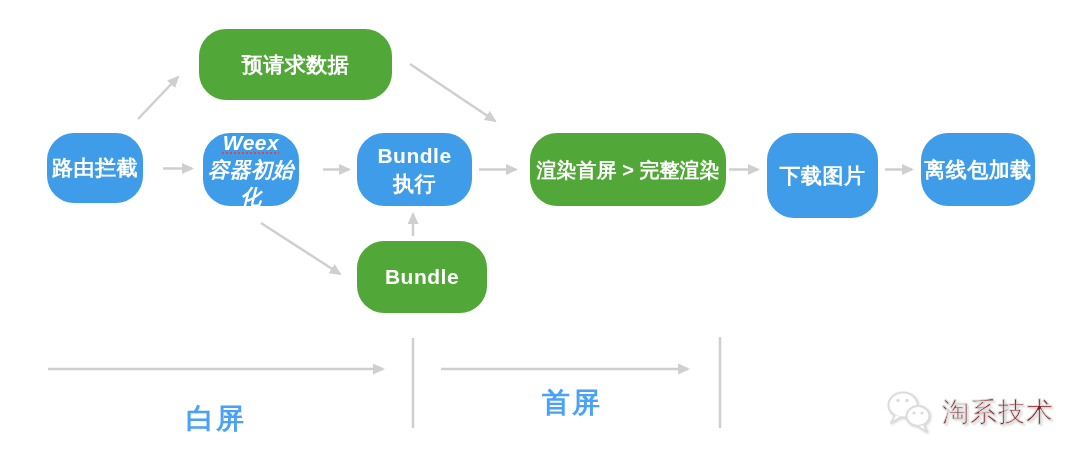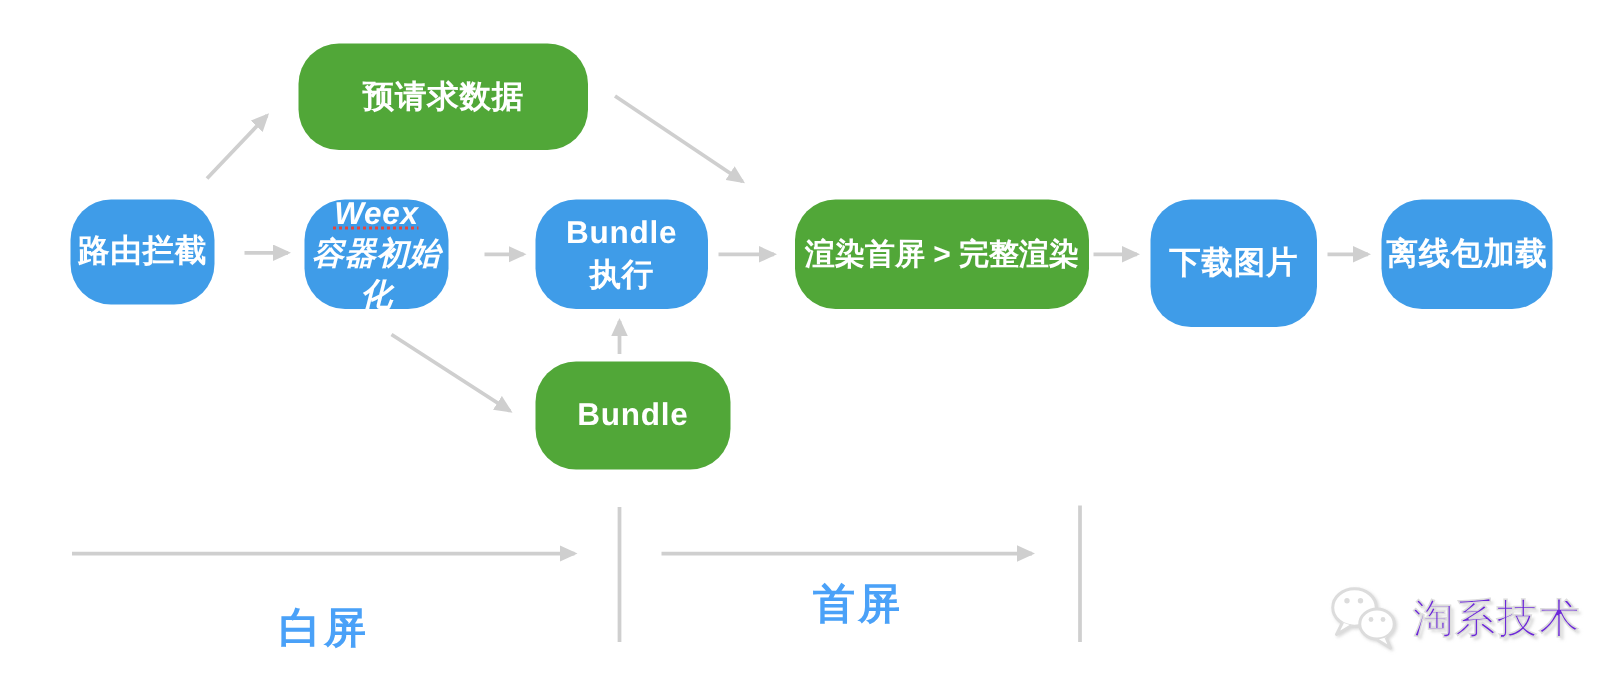--- a/index.html
+++ b/index.html
@@ -49,21 +49,21 @@
   }
   .arrow-line{stroke:var(--arrow-gray);stroke-width:2.5;fill:none;}
   .divider-line{stroke:var(--arrow-gray);stroke-width:2.5;fill:none;}
   .watermark{
     position:absolute;left:884px;top:388px;
     display:flex;align-items:center;gap:8px;
   }
   .wm-logo{filter:drop-shadow(1.5px 1.5px 1px rgba(185,185,185,0.55));}
   .wm-text{
     font-size:27px;font-weight:400;
-    color:#6d28d9;
+    color:#7f1d1d;
     -webkit-text-stroke:1px var(--watermark-gray);
     text-shadow:2px 2px 2px rgba(185,185,185,0.55);
     white-space:nowrap;
     letter-spacing:1px;
   }
 </style>
 </head>
 <body>
 
 <div class="canvas">

